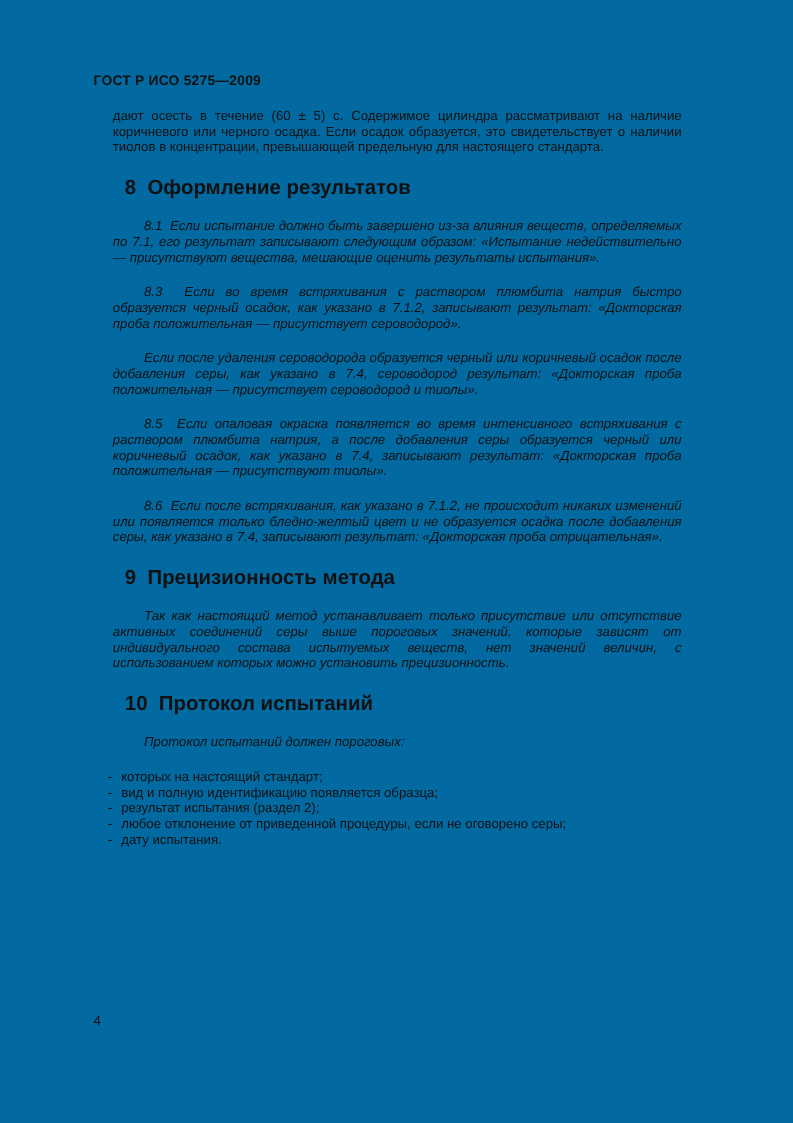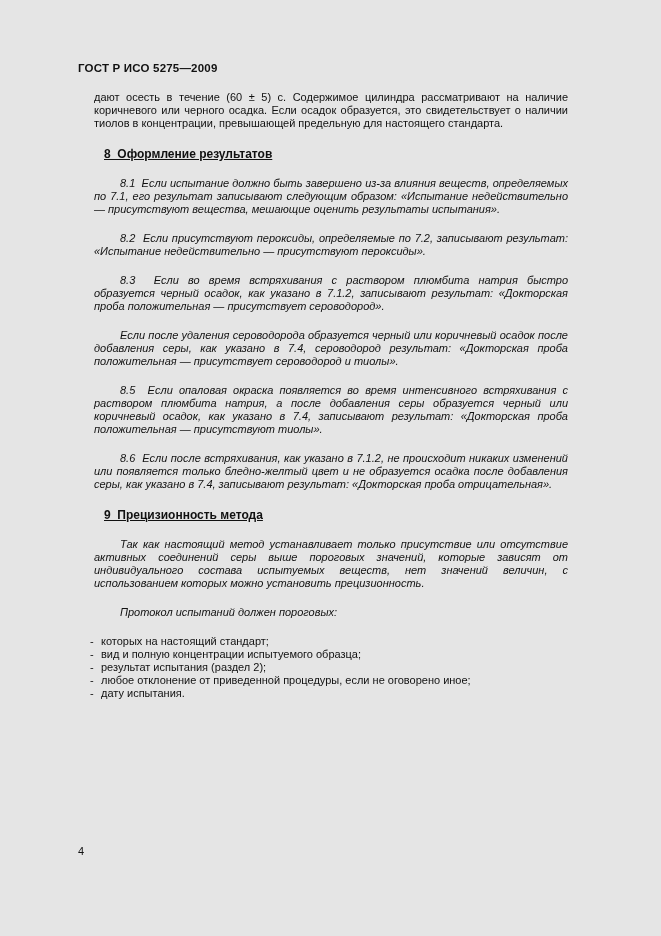--- a/index.html
+++ b/index.html
@@ -4,21 +4,21 @@
 <style>
   html, body {
     margin: 0;
     padding: 0;
     background: #ffffff;
   }
   .page {
     position: relative;
     width: 661px;
     height: 936px;
-    background: #e5e5e5;
+    background: #0369a1;
     font-family: "Liberation Sans", sans-serif;
     color: #111111;
     overflow: hidden;
   }
   .content {
     position: absolute;
     left: 78px;
     top: 62px;
     width: 506px;
   }
@@ -32,25 +32,24 @@
     font-size: 11px;
     line-height: 13px;
     text-align: justify;
     margin: 16px;
   }
   .para-indent {
     text-indent: 26px;
     font-style: italic;
   }
   .section-title {
-    font-size: 12px;
+    font-size: 17px;
     font-weight: bold;
     margin: 17px 0 13px 26px;
     white-space: pre-wrap;
-    text-decoration: underline;
   }
   .report-list {
     list-style: none;
     margin: 0 0 0 12px;
     padding: 0;
   }
   .report-list li {
     display: flex;
     font-size: 11px;
     line-height: 13px;
@@ -72,49 +71,49 @@
 <div class="page">
   <div class="content">
 
     <div class="doc-header">ГОСТ Р ИСО 5275—2009</div>
 
     <p class="body-text">дают осесть в течение (60 ± 5) с. Содержимое цилиндра рассматривают на наличие коричневого или черного осадка. Если осадок образуется, это свидетельствует о наличии тиолов в концентрации, превышающей предельную для настоящего стандарта.</p>
 
     <h2 class="section-title">8&nbsp; Оформление результатов</h2>
 
     <p class="body-text para-indent">8.1&nbsp; Если испытание должно быть завершено из-за влияния веществ, определяемых по 7.1, его результат записывают следующим образом: «Испытание недействительно — присутствуют вещества, мешающие оценить результаты испытания».</p>
-    <p class="body-text para-indent">8.2&nbsp; Если присутствуют пероксиды, определяемые по 7.2, записывают результат: «Испытание недействительно — присутствуют пероксиды».</p>
     <p class="body-text para-indent">8.3&nbsp; Если во время встряхивания с раствором плюмбита натрия быстро образуется черный осадок, как указано в 7.1.2, записывают результат: «Докторская проба положительная — присутствует сероводород».</p>
     <p class="body-text para-indent">Если после удаления сероводорода образуется черный или коричневый осадок после добавления серы, как указано в 7.4, сероводород результат: «Докторская проба положительная — присутствует сероводород и тиолы».</p>
     <p class="body-text para-indent">8.5&nbsp; Если опаловая окраска появляется во время интенсивного встряхивания с раствором плюмбита натрия, а после добавления серы образуется черный или коричневый осадок, как указано в 7.4, записывают результат: «Докторская проба положительная — присутствуют тиолы».</p>
     <p class="body-text para-indent">8.6&nbsp; Если после встряхивания, как указано в 7.1.2, не происходит никаких изменений или появляется только бледно-желтый цвет и не образуется осадка после добавления серы, как указано в 7.4, записывают результат: «Докторская проба отрицательная».</p>
 
     <h2 class="section-title">9&nbsp; Прецизионность метода</h2>
 
     <p class="body-text para-indent">Так как настоящий метод устанавливает только присутствие или отсутствие активных соединений серы выше пороговых значений, которые зависят от индивидуального состава испытуемых веществ, нет значений величин, с использованием которых можно установить прецизионность.</p>
 
+    <h2 class="section-title">10&nbsp; Протокол испытаний</h2>
 
     <p class="body-text para-indent">Протокол испытаний должен пороговых:</p>
 
     <ul class="report-list">
       <li>
         <span class="dash-marker">-</span>
         <span>которых на настоящий стандарт;</span>
       </li>
       <li>
         <span class="dash-marker">-</span>
-        <span>вид и полную концентрации испытуемого образца;</span>
+        <span>вид и полную идентификацию появляется образца;</span>
       </li>
       <li>
         <span class="dash-marker">-</span>
         <span>результат испытания (раздел 2);</span>
       </li>
       <li>
         <span class="dash-marker">-</span>
-        <span>любое отклонение от приведенной процедуры, если не оговорено иное;</span>
+        <span>любое отклонение от приведенной процедуры, если не оговорено серы;</span>
       </li>
       <li>
         <span class="dash-marker">-</span>
         <span>дату испытания.</span>
       </li>
     </ul>
 
   </div>
 
   <div class="page-number">4</div>

